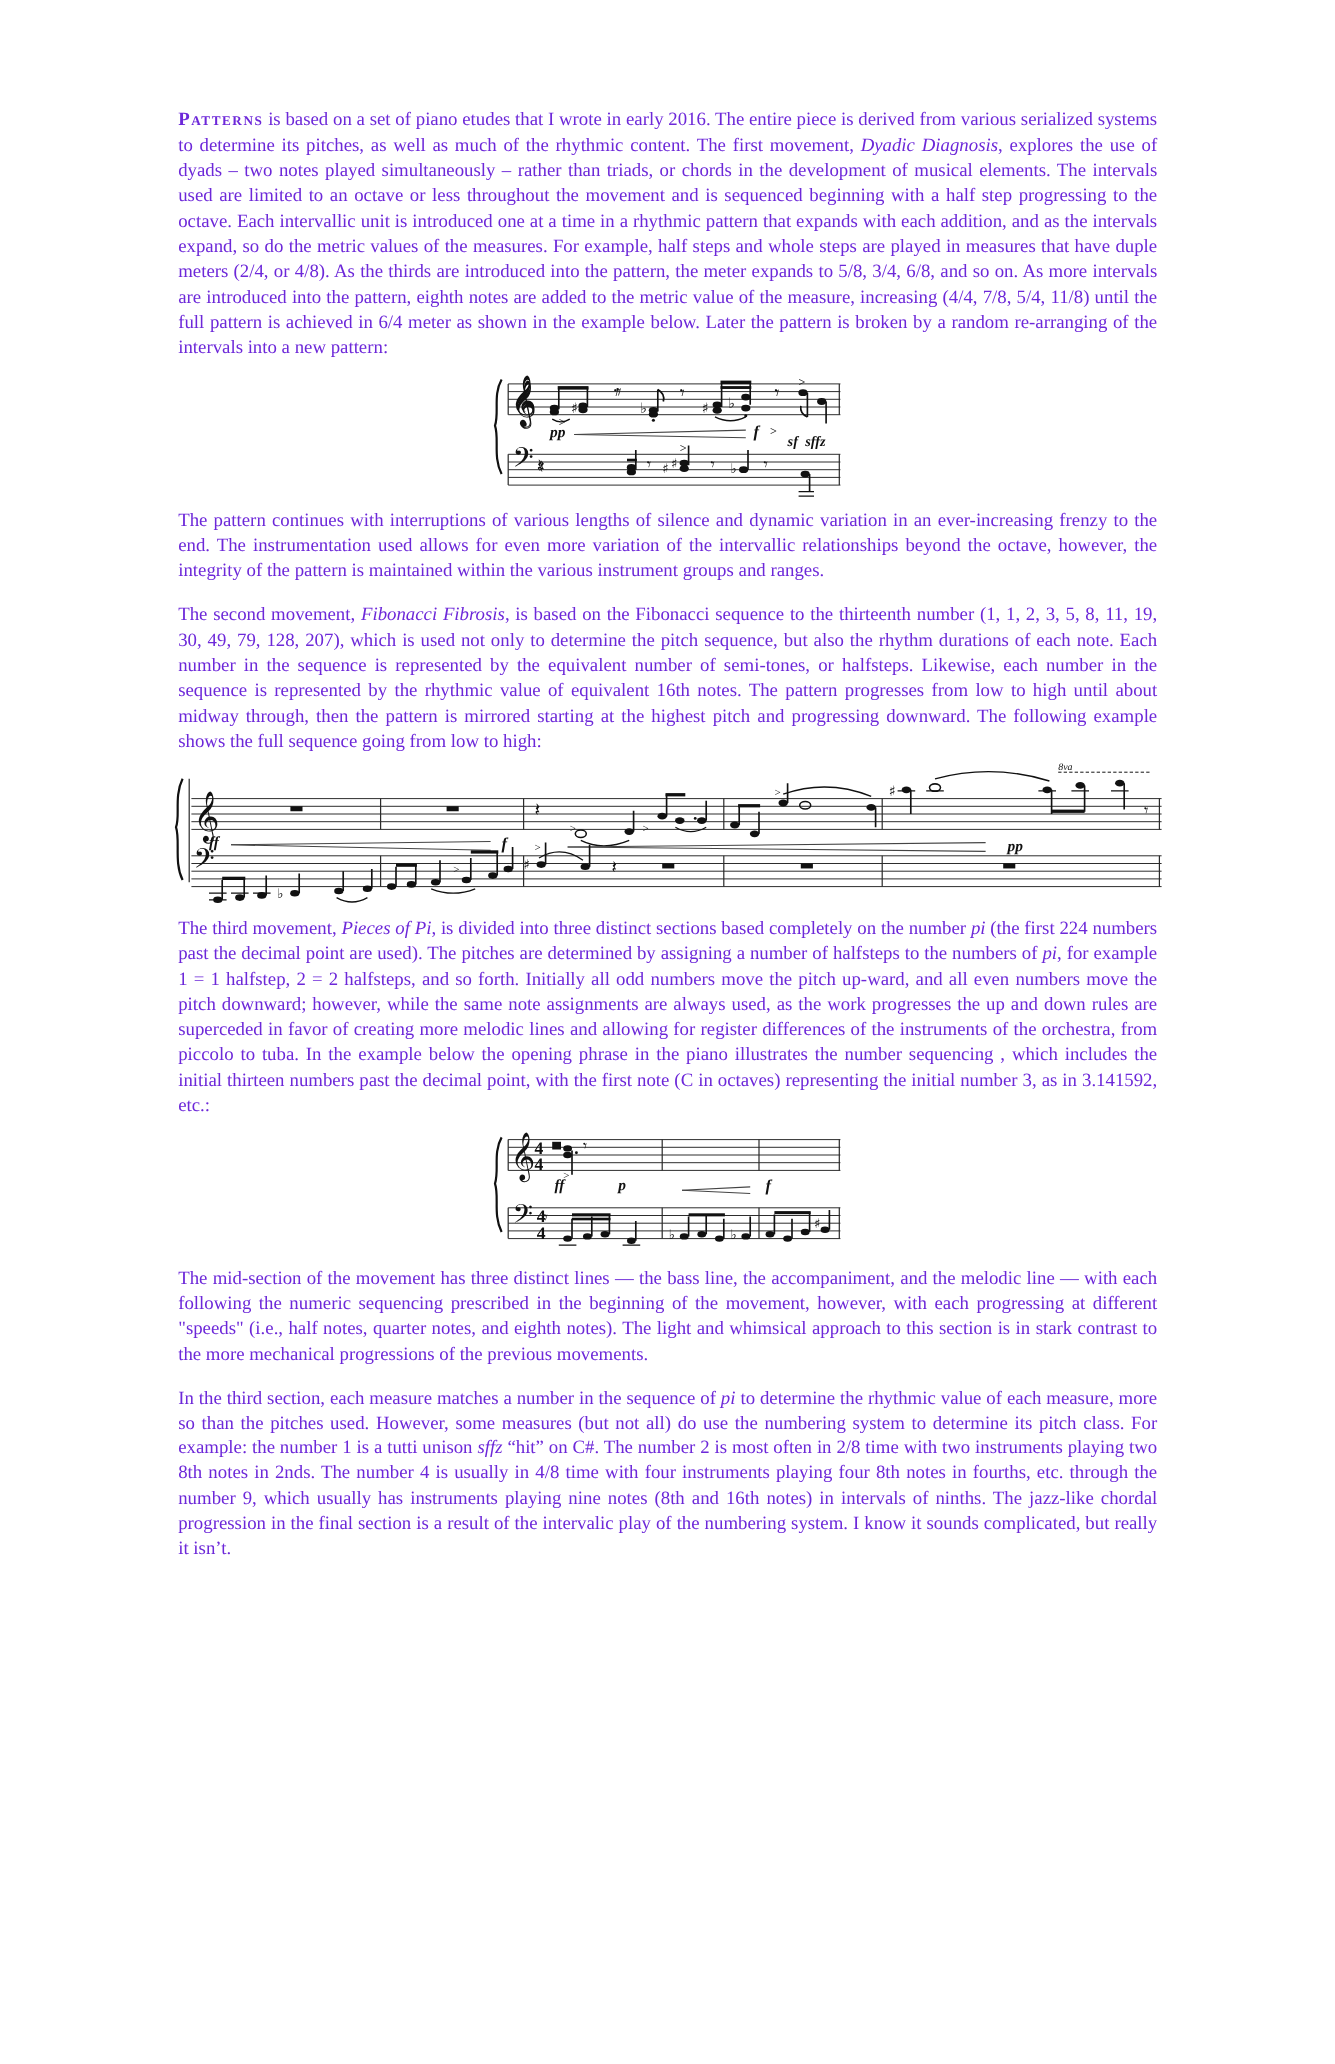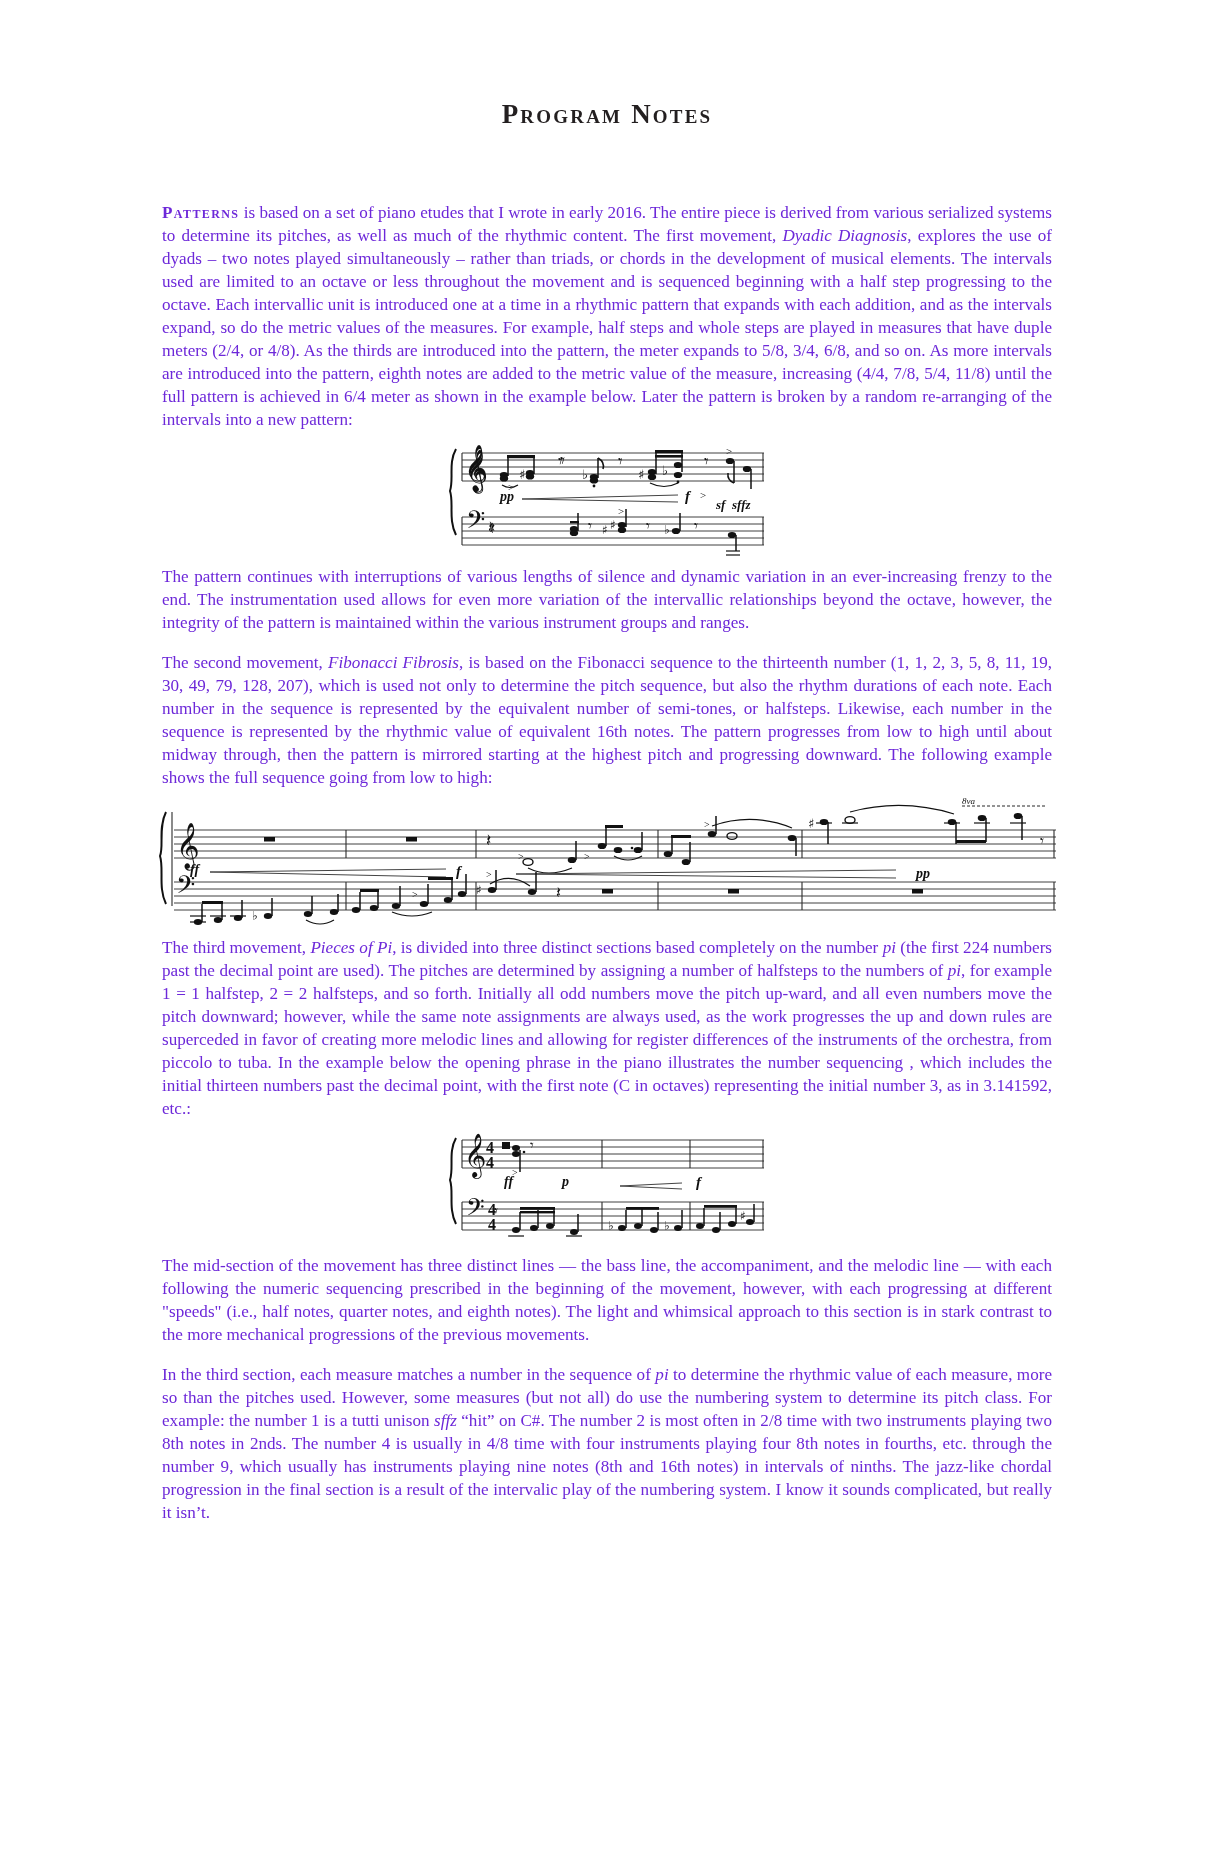--- a/index.html
+++ b/index.html
@@ -93,21 +93,20 @@
     font-size: 9px;
     fill: #111;
   }
 </style>
 </head>
 <body>
 
 <div class="page">
   <div class="content">
 
-    <h1 class="doc-title">Program Notes</h1>
 
     <p class="para nomargin">
       <span class="lead-caps">Patterns</span><span> is based on a set of piano etudes that I wrote in early 2016. The entire piece is derived from various serialized systems to determine its pitches, as well as much of the rhythmic content. The first movement, </span><em class="title-it">Dyadic Diagnosis</em><span>, explores the use of dyads – two notes played simultaneously – rather than triads, or chords  in the development of musical elements. The intervals used are limited to an octave or less throughout the movement and is sequenced beginning with a half step progressing to the octave. Each intervallic unit is introduced one at a time in a rhythmic pattern that expands with each addition, and as the intervals expand, so do the metric values of the measures. For example, half steps and whole steps are played in measures that have duple meters (2/4, or 4/8). As the thirds are introduced into the pattern, the meter expands to 5/8, 3/4, 6/8, and so on. As more intervals are introduced into the pattern, eighth notes are added to the metric value of the measure, increasing (4/4, 7/8, 5/4, 11/8) until the full pattern is achieved in 6/4 meter as shown in the example below. Later the pattern is broken by a random re-arranging of the intervals into a new pattern:</span>
     </p>
 
     <div class="music-block center">
       <svg width="330" height="118" viewBox="0 0 330 118" xmlns="http://www.w3.org/2000/svg">
 
         <path d="M14,10 C6,24 12,40 8,52 C12,64 6,80 14,96" fill="none" stroke="#111" stroke-width="2"></path>
 

